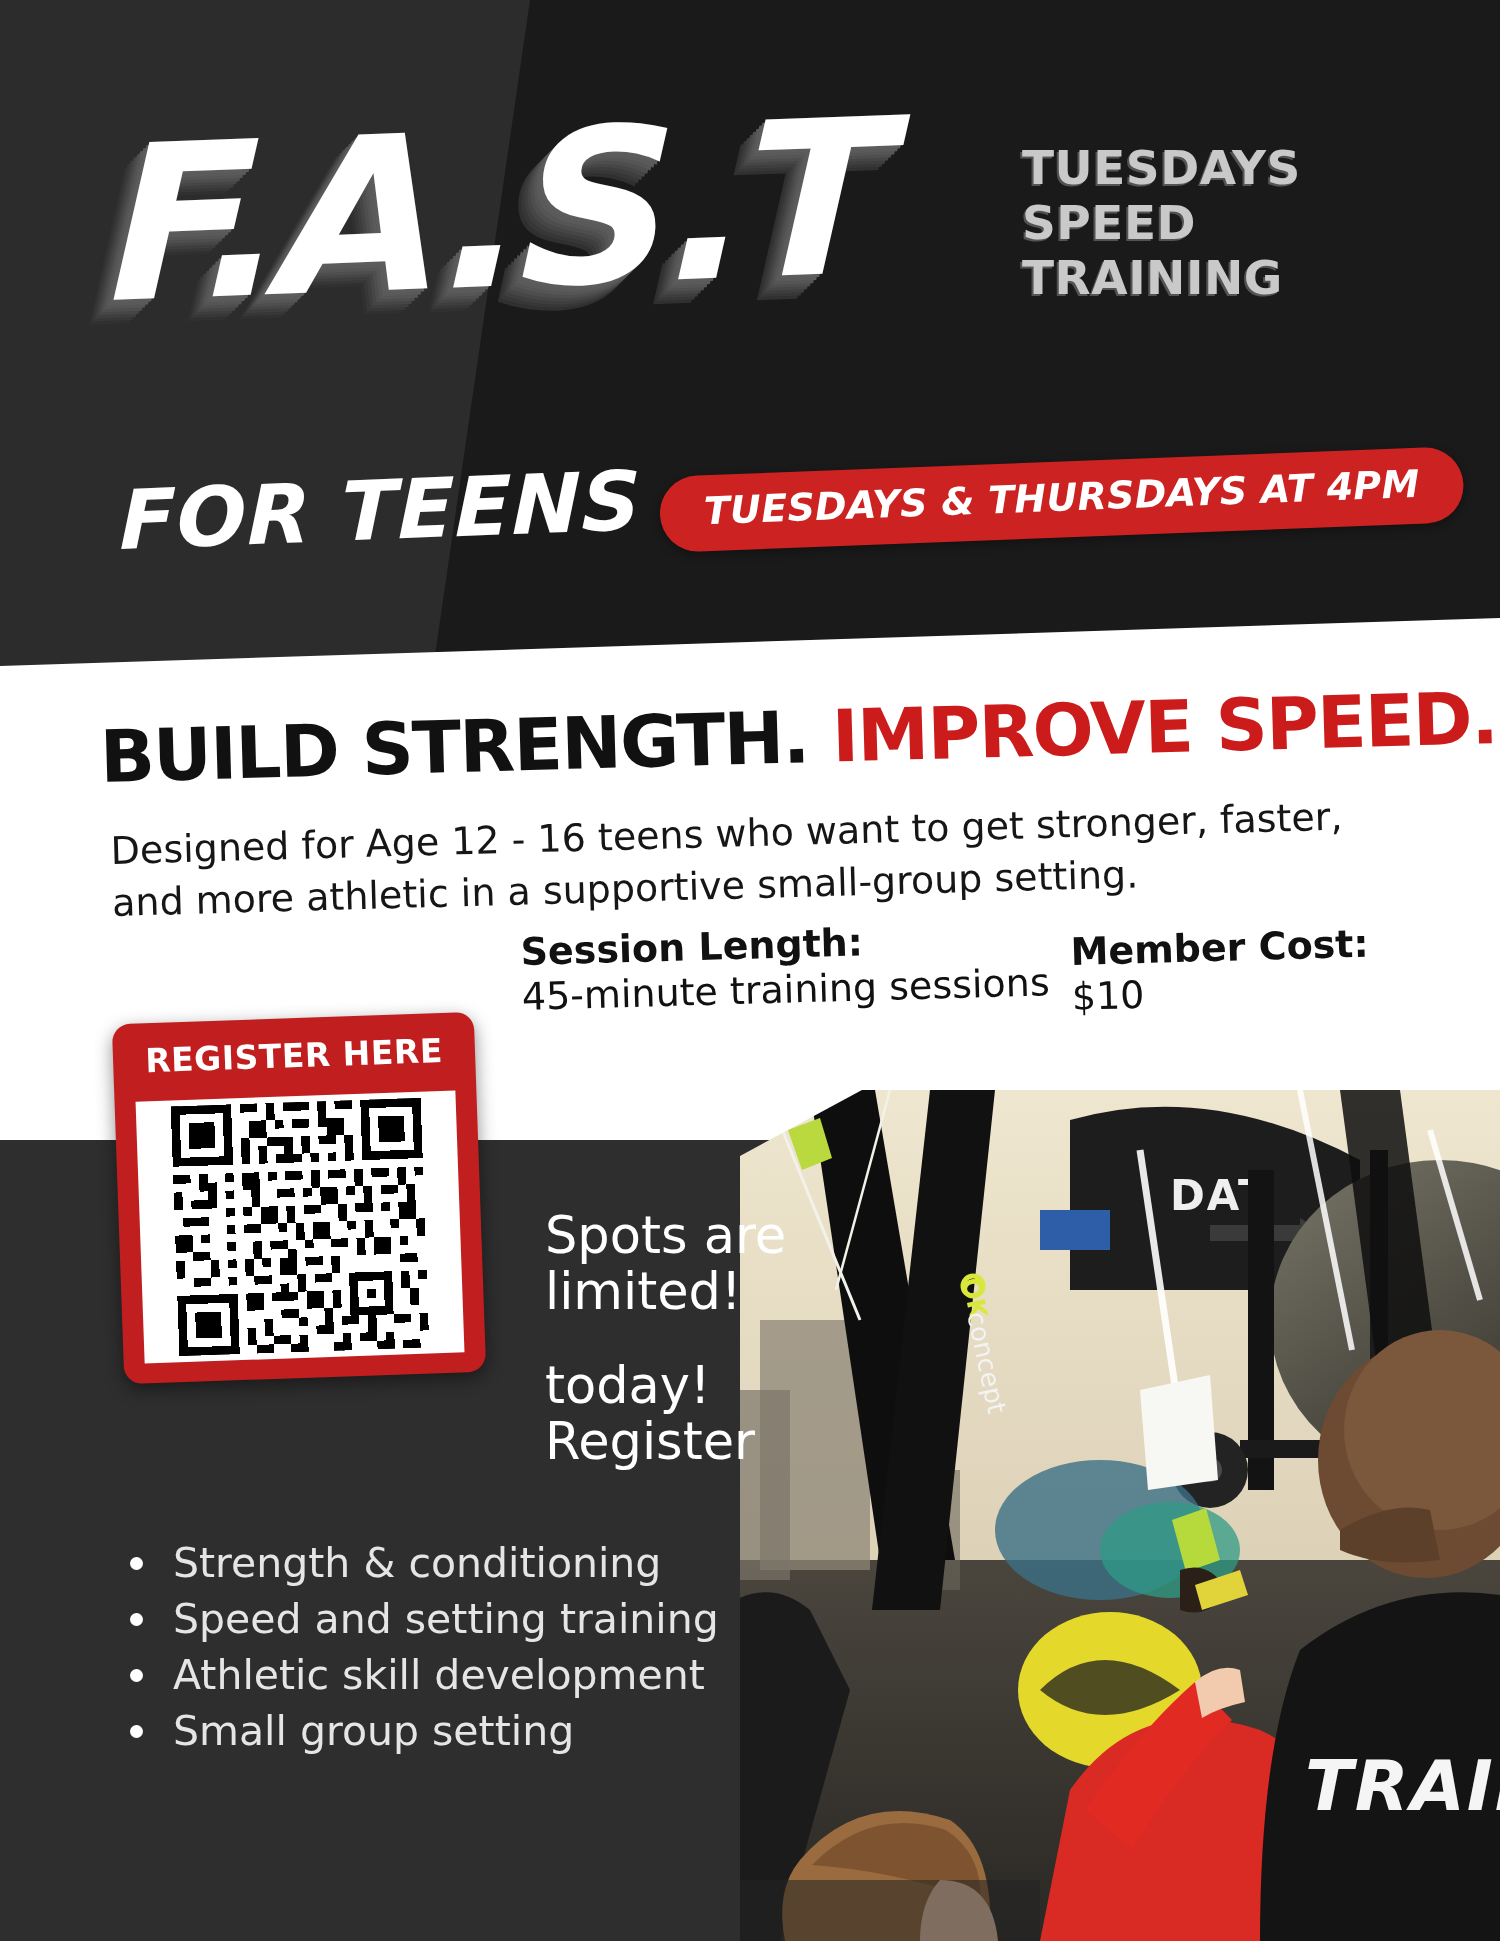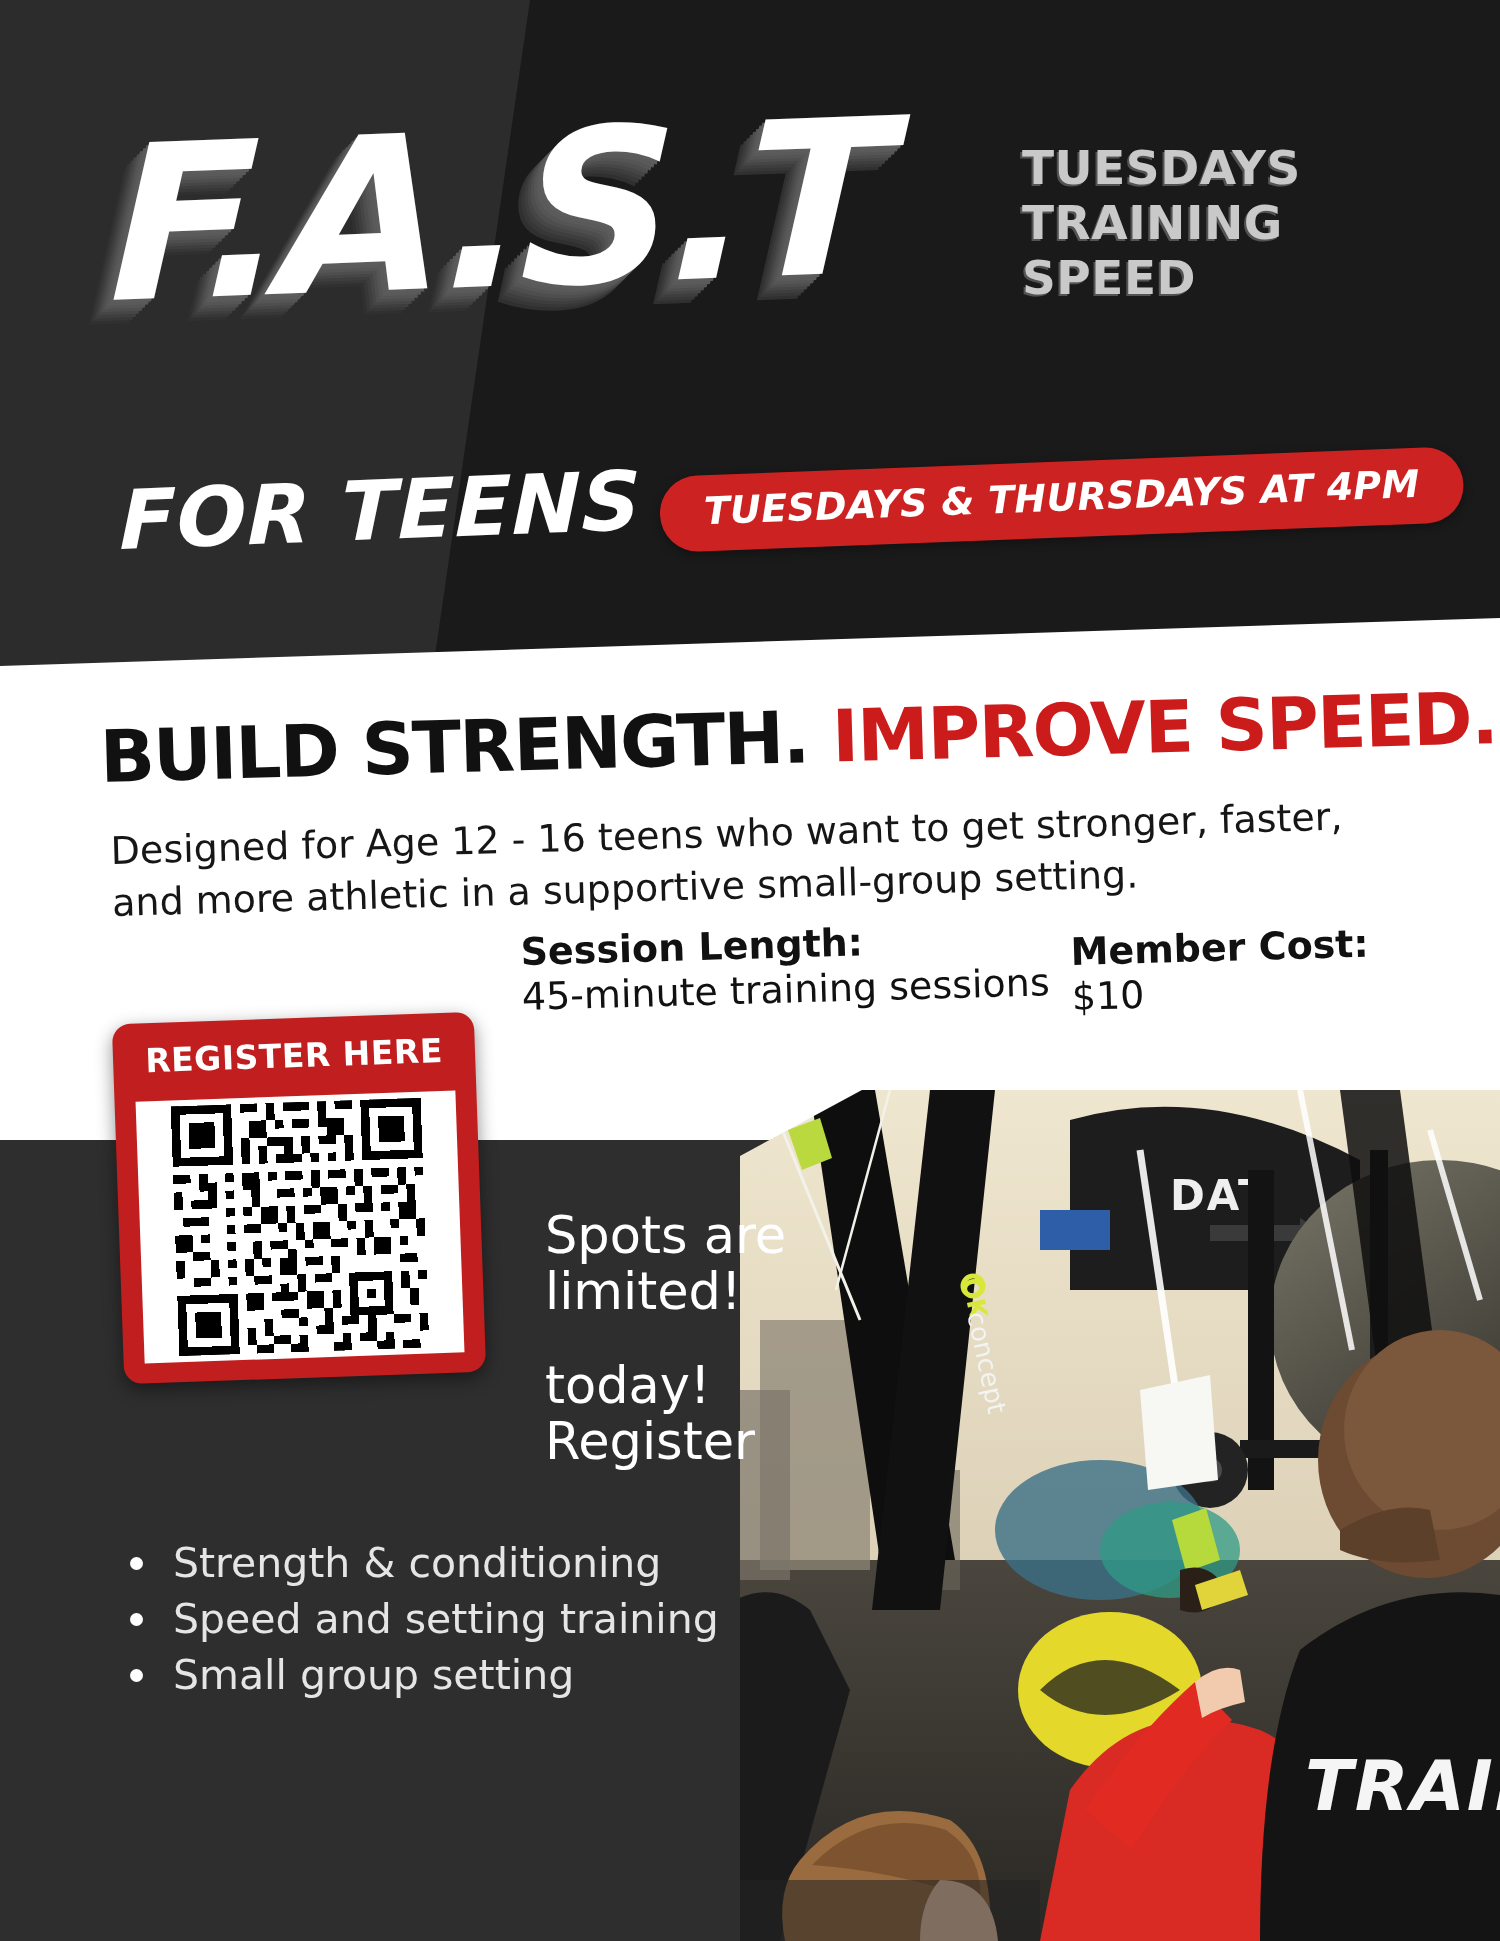--- a/index.html
+++ b/index.html
@@ -218,22 +218,22 @@
 
   <div class="hero">
     <div class="hero-lightwedge"></div>
 
     <div class="fast-wrap">
       <div class="fast-word">F.A.S.T</div>
     </div>
 
     <div class="fast-sub">
       <div>TUESDAYS</div>
+      <div>SPEED</div>
       <div>TRAINING</div>
-      <div>SPEED</div>
     </div>
 
     <div class="for-teens">FOR TEENS</div>
 
     <div class="pill">
       <span>TUESDAYS &amp; THURSDAYS AT 4PM</span>
     </div>
 
     <div class="hero-bottomwedge"></div>
   </div>
@@ -536,16 +536,17 @@
     <div>Spots are</div>
     <div>limited!</div>
     <div class="gap"></div>
     <div>today!</div>
     <div>Register</div>
   </div>
 
   <ul class="bullets">
     <li>Strength &amp; conditioning</li>
     <li>Speed and setting training</li>
+    <li>Athletic skill development</li>
     <li>Small group setting</li>
   </ul>
 
 </div>
 
 </body></html>

